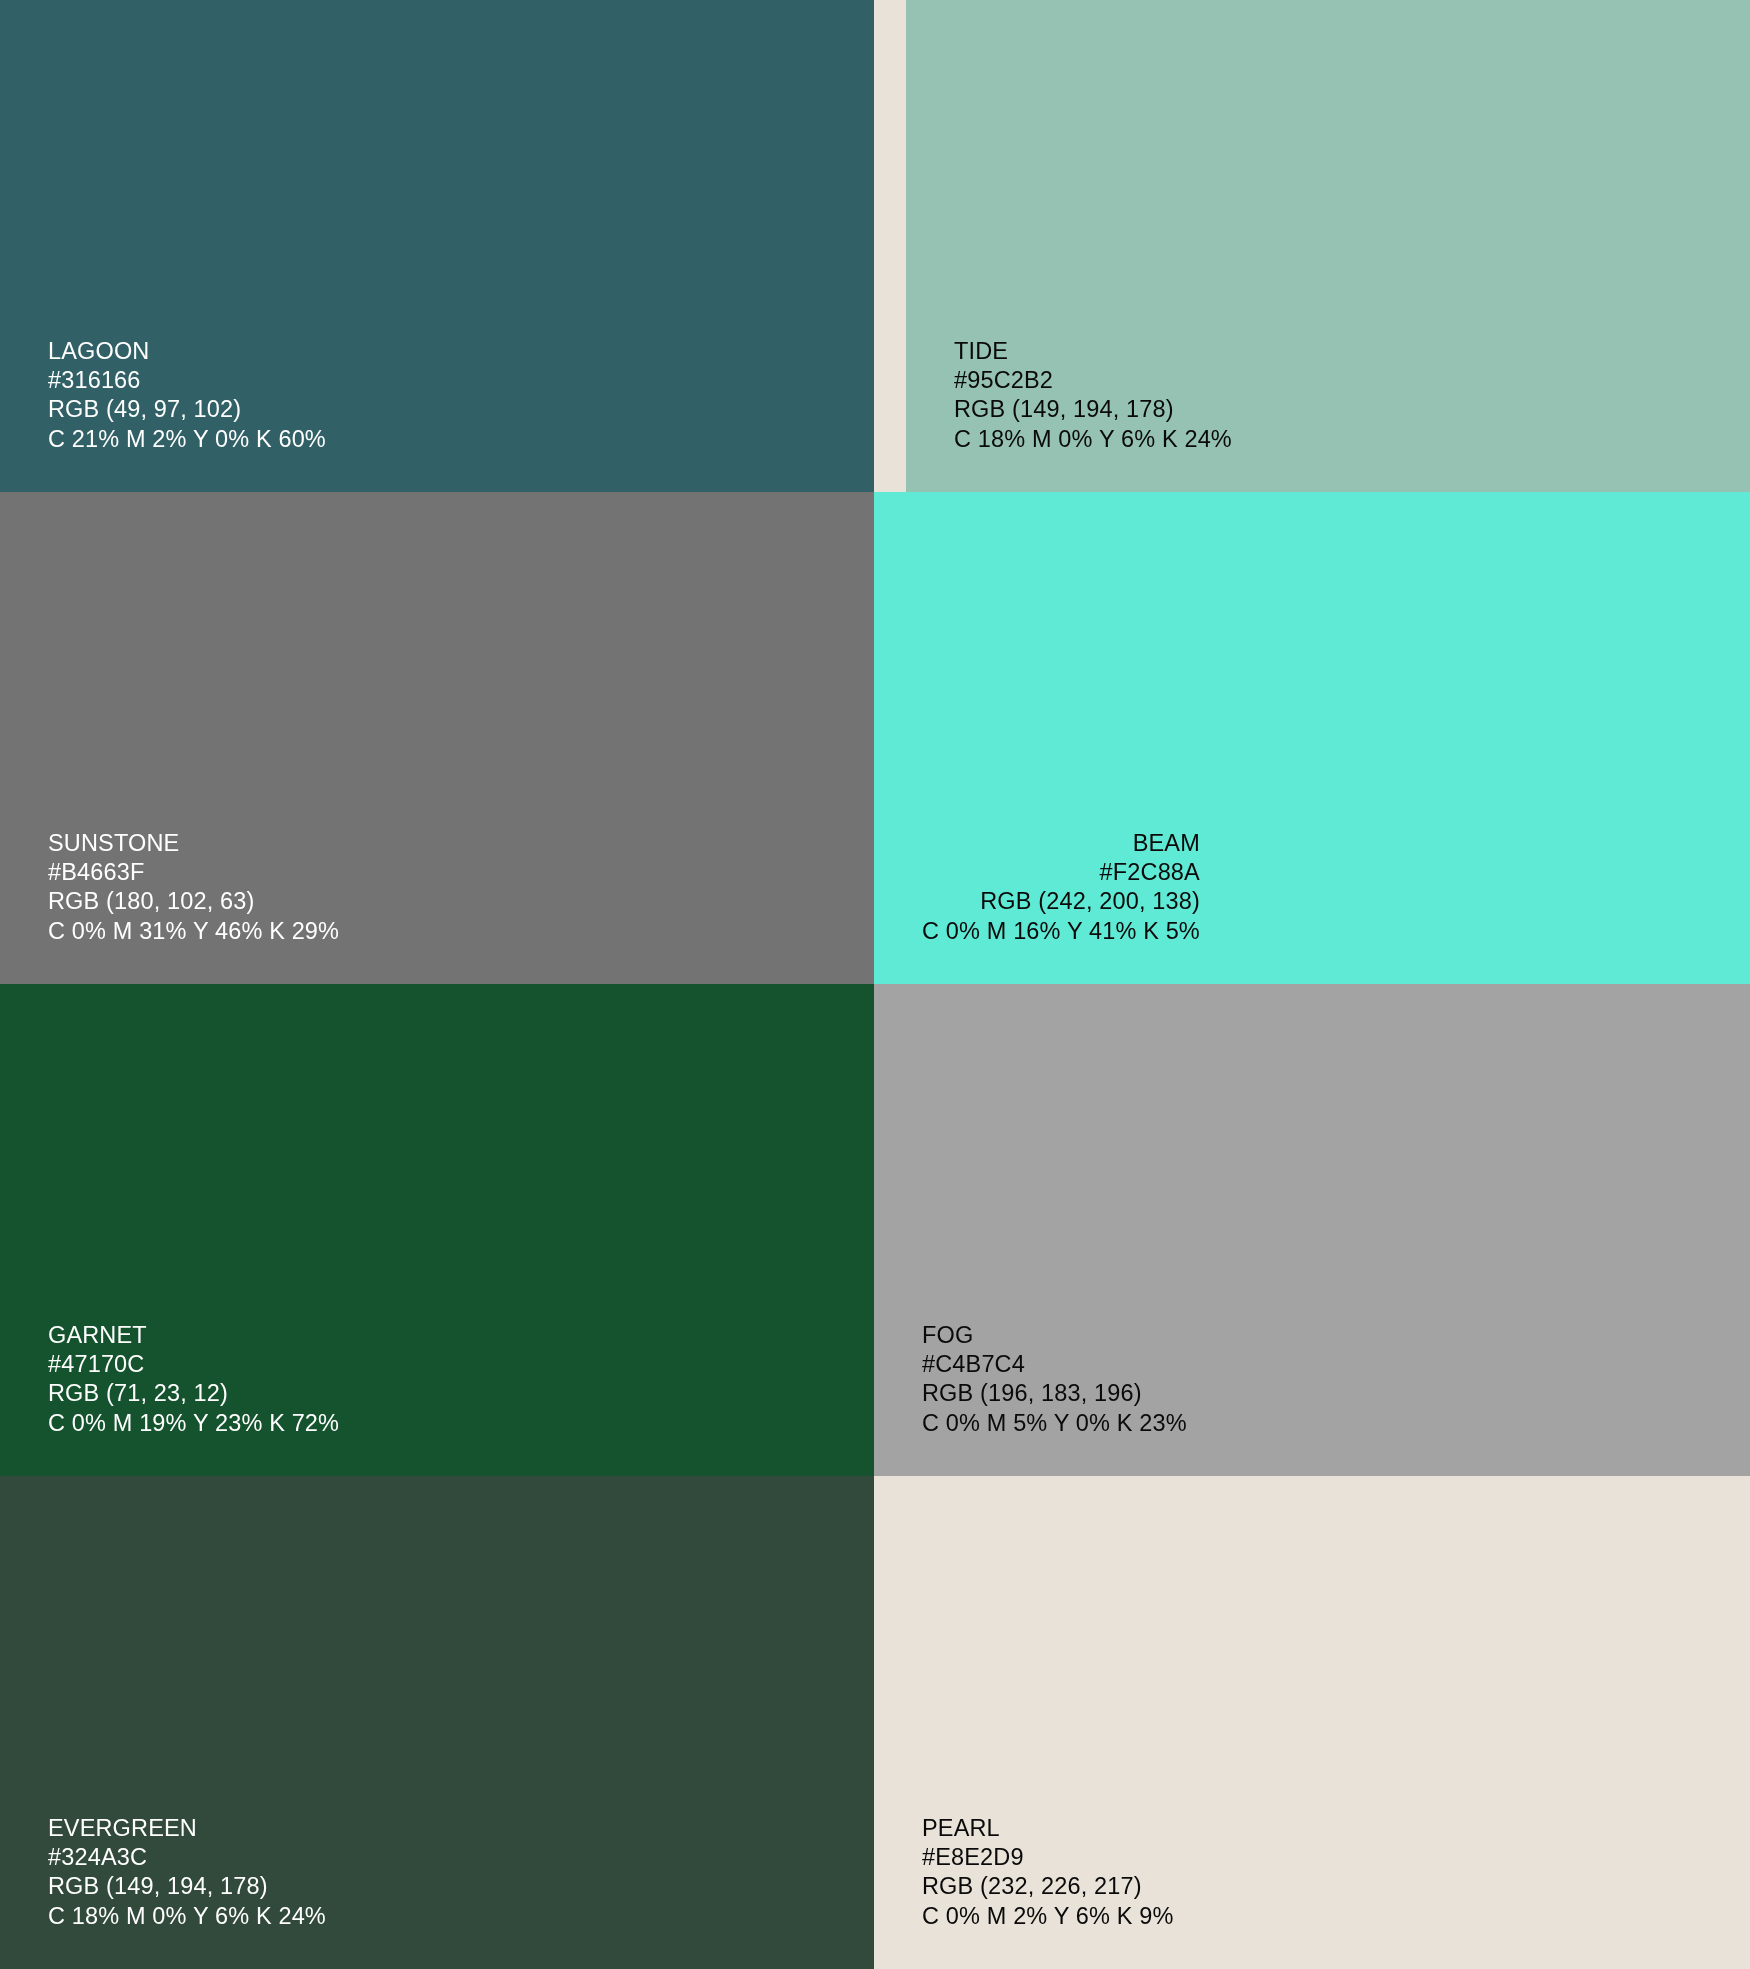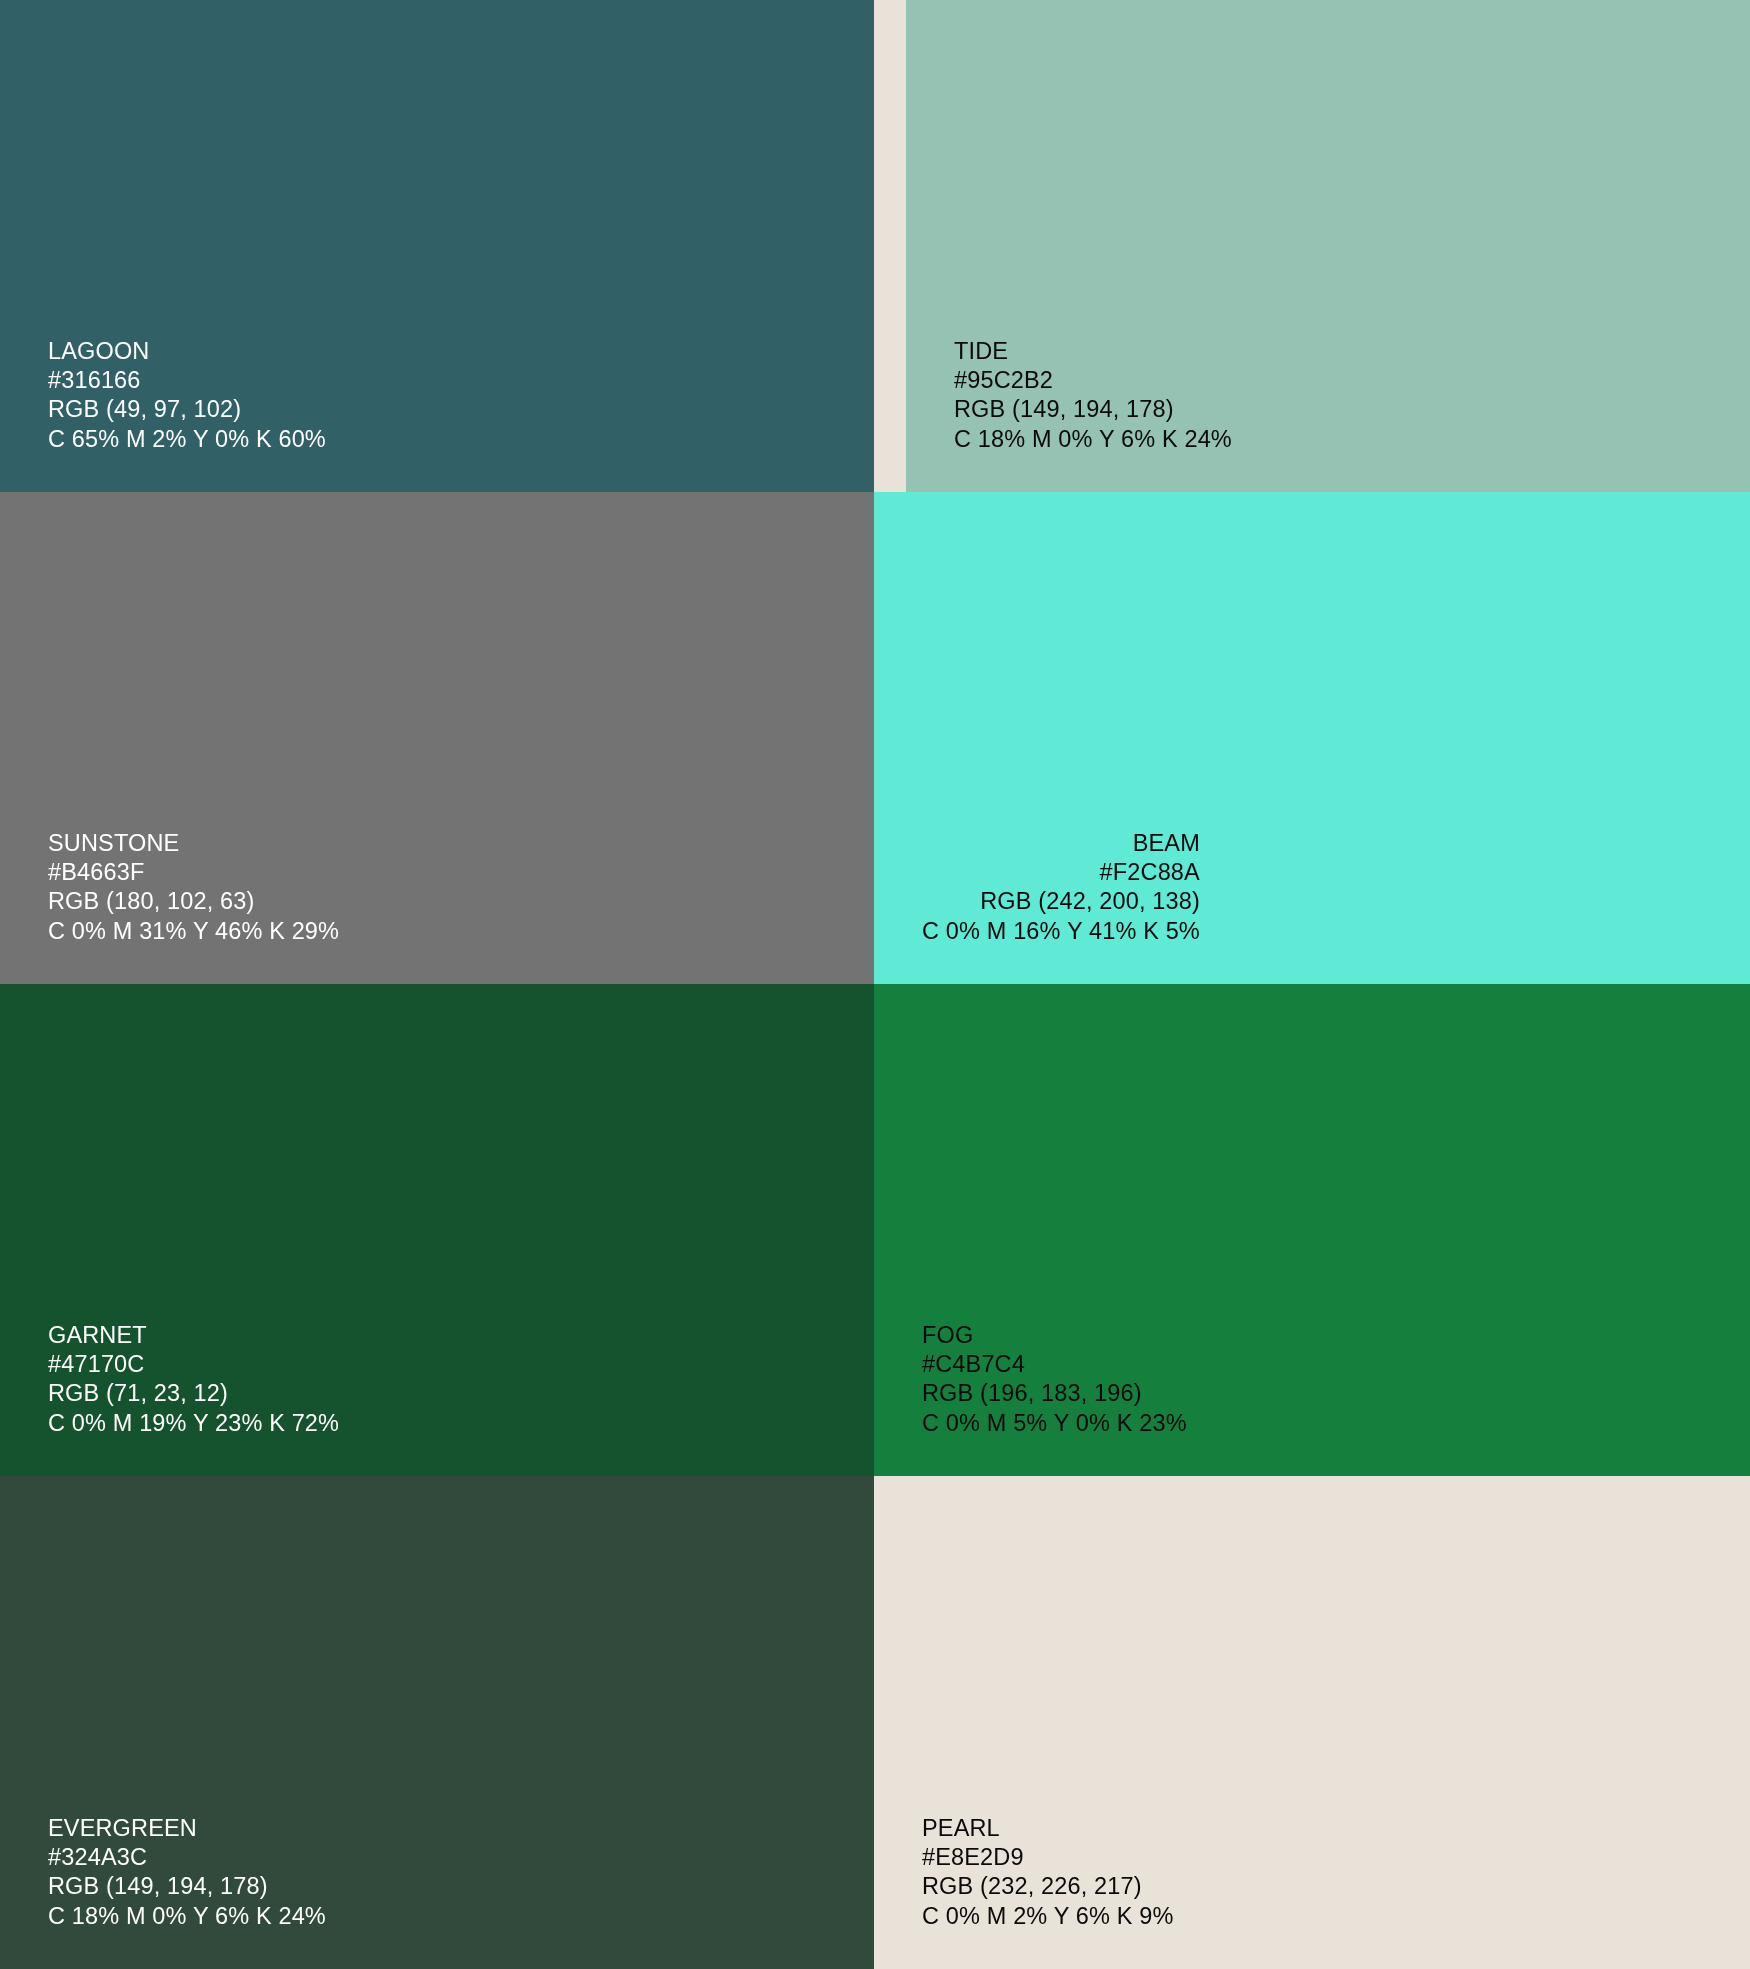--- a/index.html
+++ b/index.html
@@ -43,21 +43,21 @@
 </head>
 <body>
 
 <div id="palette-grid">
 
   <div class="swatch light-text" style="background-color: rgb(49, 97, 102);">
     <div class="swatch-info">
       <div class="swatch-name">LAGOON</div>
       <div class="swatch-hex">#316166</div>
       <div class="swatch-rgb">RGB (49, 97, 102)</div>
-      <div class="swatch-cmyk">C 65% M 2% Y 0% K 60%</div>
+      <div class="swatch-cmyk">C 21% M 2% Y 0% K 60%</div>
     </div>
   </div>
 
   <div class="swatch dark-text" style="background-color: rgb(149, 194, 178); margin-left: 32px;">
     <div class="swatch-info">
       <div class="swatch-name">TIDE</div>
       <div class="swatch-hex">#95C2B2</div>
       <div class="swatch-rgb">RGB (149, 194, 178)</div>
       <div class="swatch-cmyk">C 18% M 0% Y 6% K 24%</div>
     </div>
@@ -83,21 +83,21 @@
 
   <div class="swatch light-text" style="background-color: #14532d;">
     <div class="swatch-info">
       <div class="swatch-name">GARNET</div>
       <div class="swatch-hex">#47170C</div>
       <div class="swatch-rgb">RGB (71, 23, 12)</div>
       <div class="swatch-cmyk">C 0% M 19% Y 23% K 72%</div>
     </div>
   </div>
 
-  <div class="swatch dark-text" style="background-color: #15803d;">
+  <div class="swatch dark-text" style="background-color: #a3a3a3;">
     <div class="swatch-info">
       <div class="swatch-name">FOG</div>
       <div class="swatch-hex">#C4B7C4</div>
       <div class="swatch-rgb">RGB (196, 183, 196)</div>
       <div class="swatch-cmyk">C 0% M 5% Y 0% K 23%</div>
     </div>
   </div>
 
   <div class="swatch light-text" style="background-color: rgb(50, 74, 60);">
     <div class="swatch-info">

